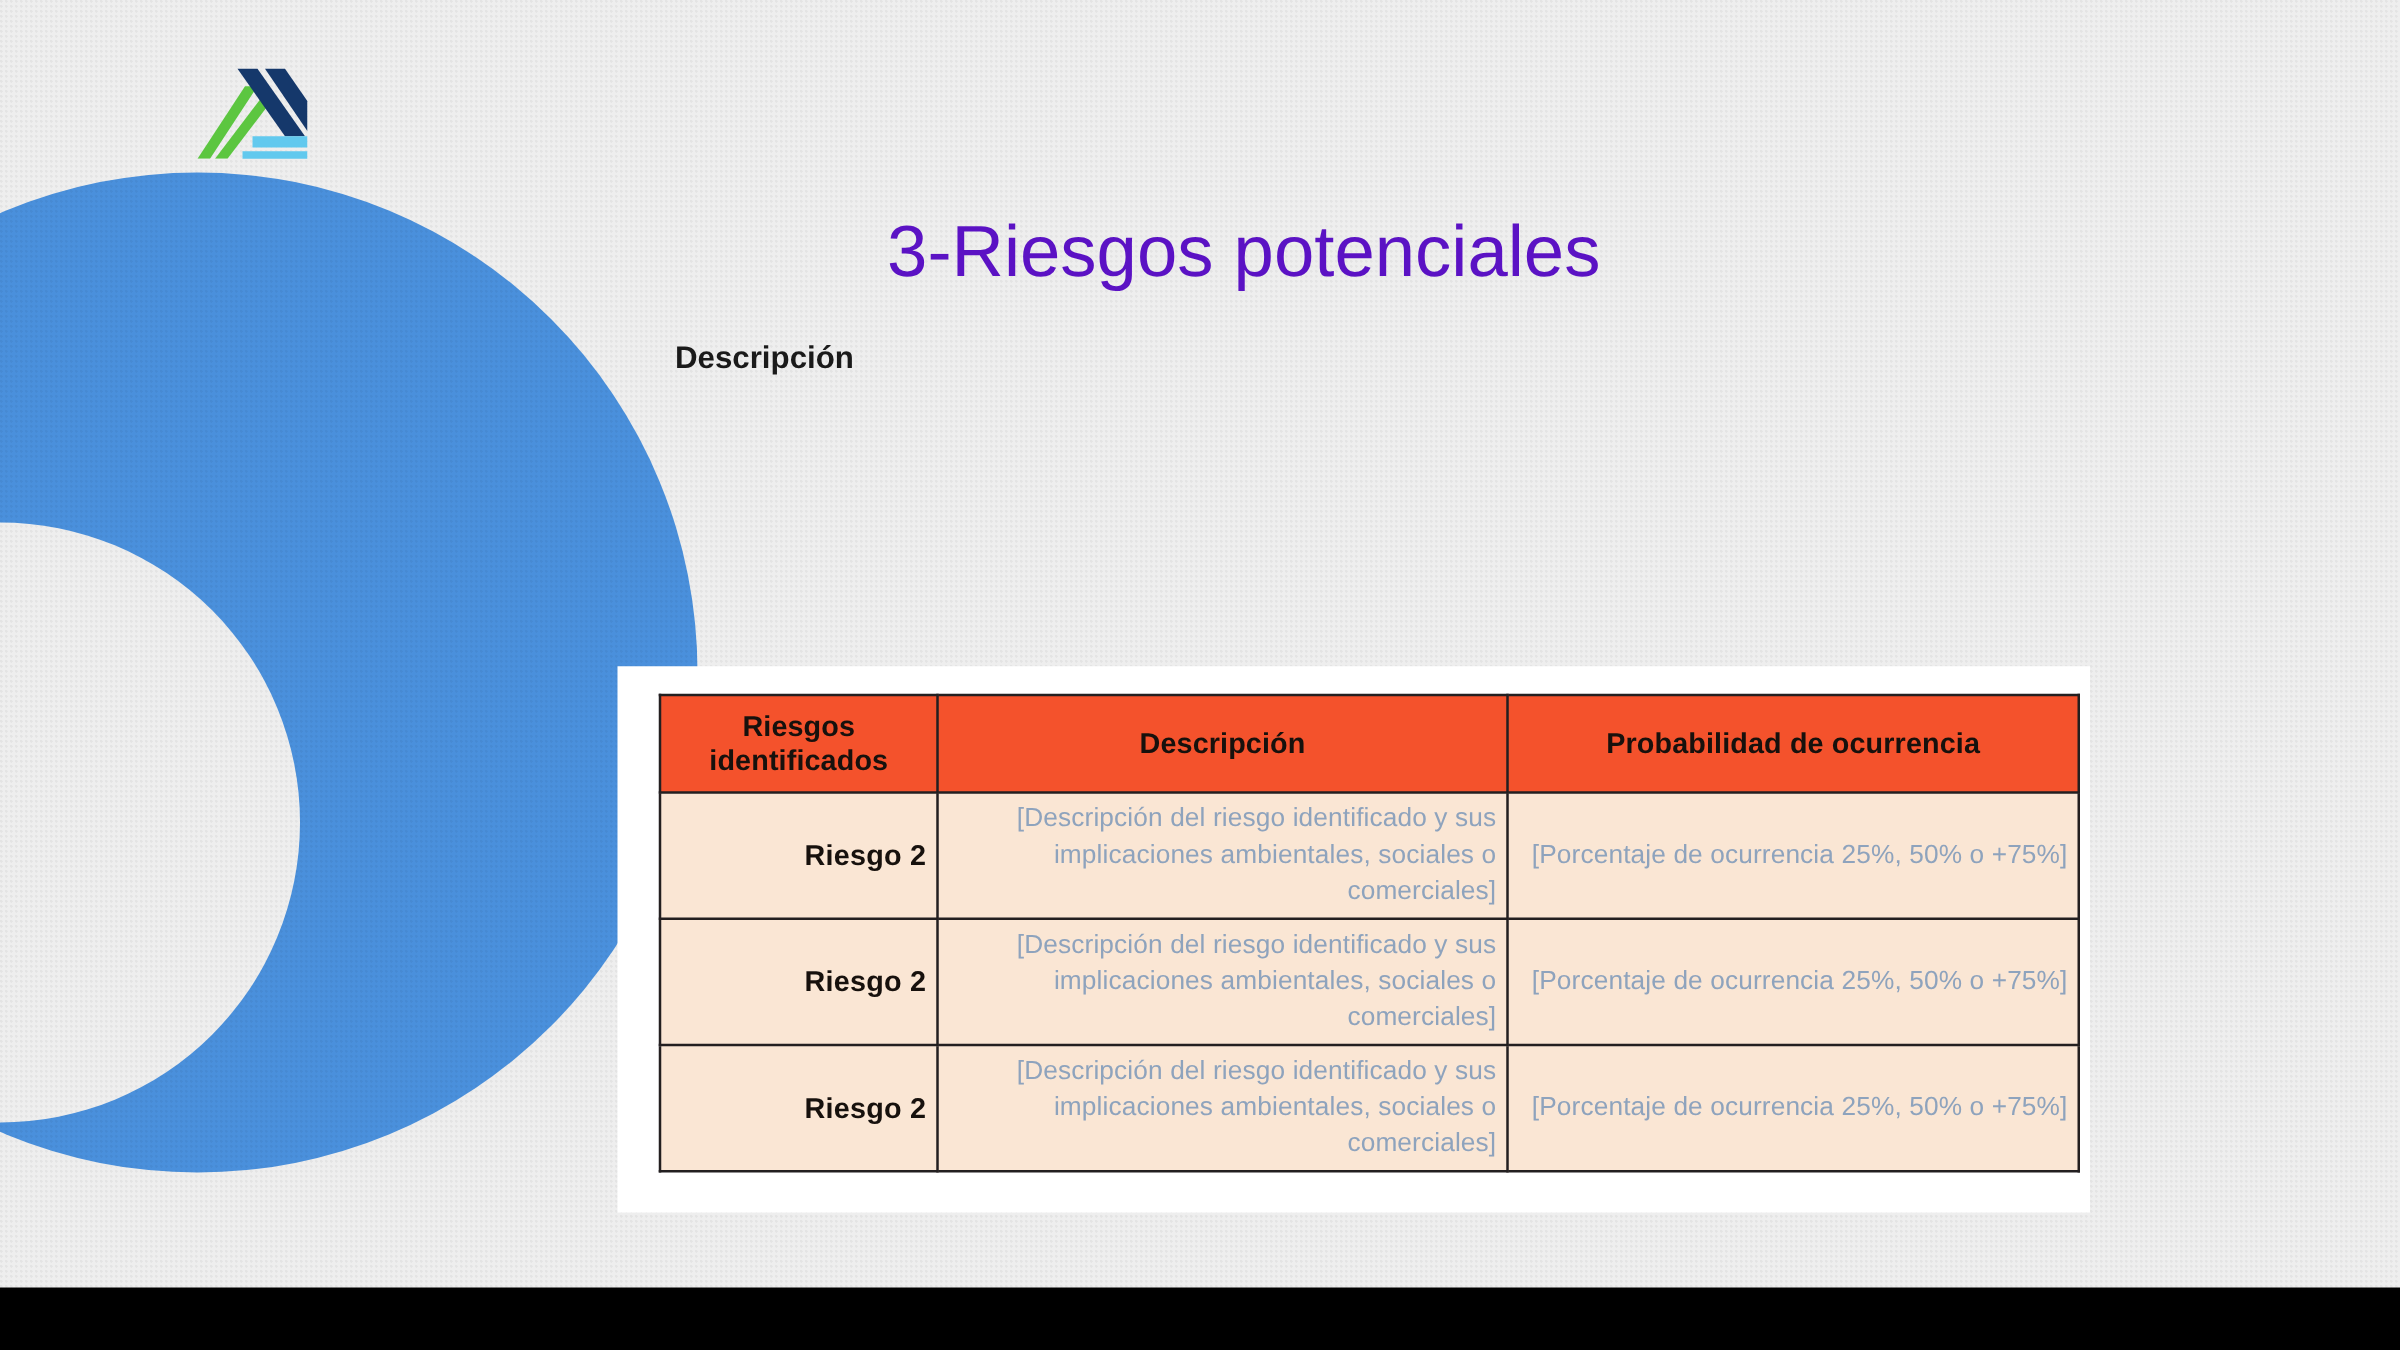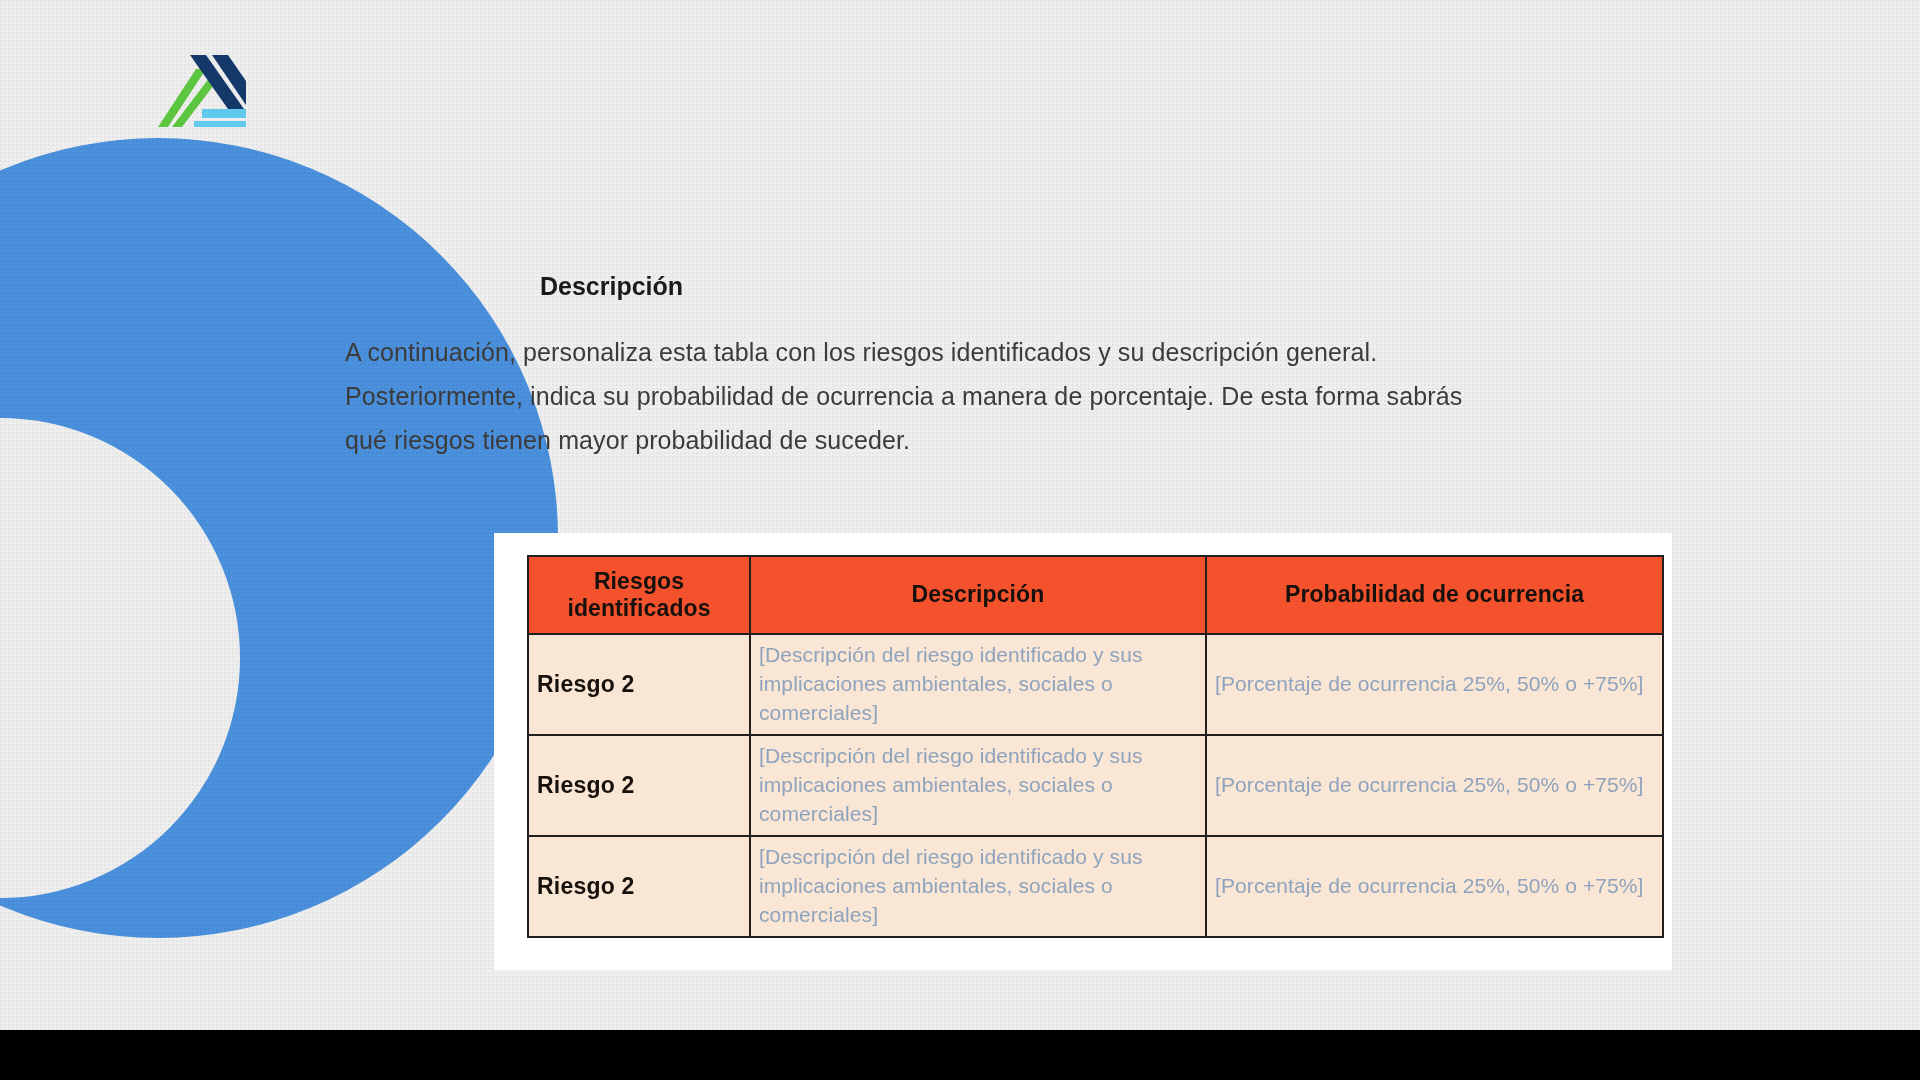--- a/index.html
+++ b/index.html
@@ -153,21 +153,21 @@
     font-weight: bold;
     text-align: center;
     height: 78px;
     line-height: 1.18;
     letter-spacing: 0.1px;
   }
 
   .risk-table tbody td {
     background: #fae6d4;
     height: 99px;
-    text-align: left;
+    text-align: right;
   }
 
   .cell-risk-name {
     font-size: 23px;
     font-weight: bold;
     color: #17110d;
     letter-spacing: 0.2px;
   }
 
   .cell-placeholder {
@@ -197,24 +197,24 @@
       <polygon points="60,30 70,30 32,80 22,80" fill="#5cc640"></polygon>
 
       <polygon points="40,8 56,8 94,62 78,62" fill="#15386b"></polygon>
       <polygon points="62,8 78,8 96,34 96,58" fill="#15386b"></polygon>
 
       <rect x="52" y="62" width="44" height="9" fill="#62c9ee"></rect>
       <rect x="44" y="74" width="52" height="9" fill="#62c9ee"></rect>
     </svg>
   </div>
 
+  <div class="title">3-Riesgos potenciales</div>
 
   <div class="subtitle">Descripción</div>
 
-  <div class="body-text">A continuación, personaliza esta tabla con los riesgos identificados y su descripción general. Posteriormente, indica su probabilidad de ocurrencia a manera de porcentaje. De esta forma sabrás qué riesgos tienen mayor probabilidad de suceder.</div>
 
   <div class="table-frame">
     <table class="risk-table">
       <colgroup>
         <col class="col-1">
         <col class="col-2">
         <col class="col-3">
       </colgroup>
       <thead>
         <tr>

